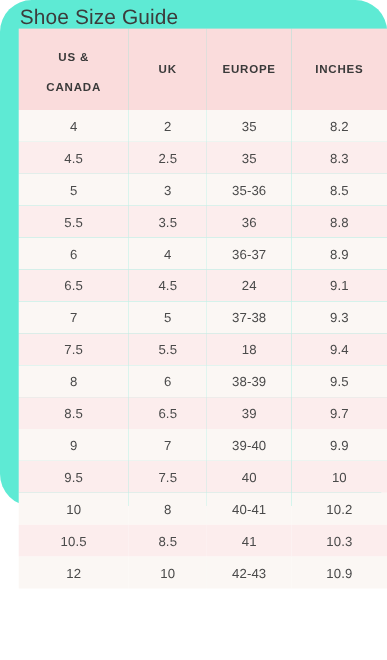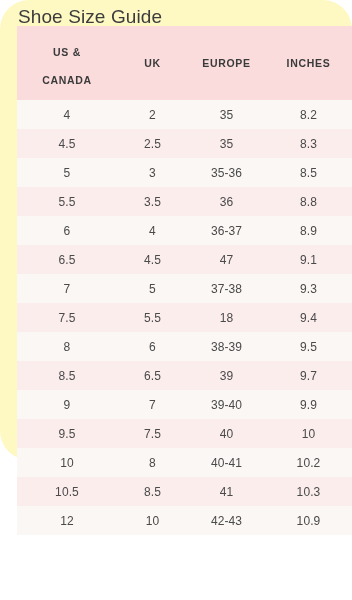--- a/index.html
+++ b/index.html
@@ -14,21 +14,21 @@
     overflow: hidden;
     position: relative;
   }
 
   .page {
     position: absolute;
     left: 0;
     top: 0;
     width: 352px;
     height: 460px;
-    background: #fef9c3;
+    background: #5eead4;
     border-radius: 29px;
   }
 
   .page-title {
     position: absolute;
     left: 18px;
     top: 5px;
     font-size: 19px;
     font-weight: 400;
     color: #3c3c3c;
@@ -145,21 +145,21 @@
           </tr>
           <tr class="row-odd">
             <td>6</td>
             <td>4</td>
             <td>36-37</td>
             <td>8.9</td>
           </tr>
           <tr class="row-even">
             <td>6.5</td>
             <td>4.5</td>
-            <td>47</td>
+            <td>24</td>
             <td>9.1</td>
           </tr>
           <tr class="row-odd">
             <td>7</td>
             <td>5</td>
             <td>37-38</td>
             <td>9.3</td>
           </tr>
           <tr class="row-even">
             <td>7.5</td>

